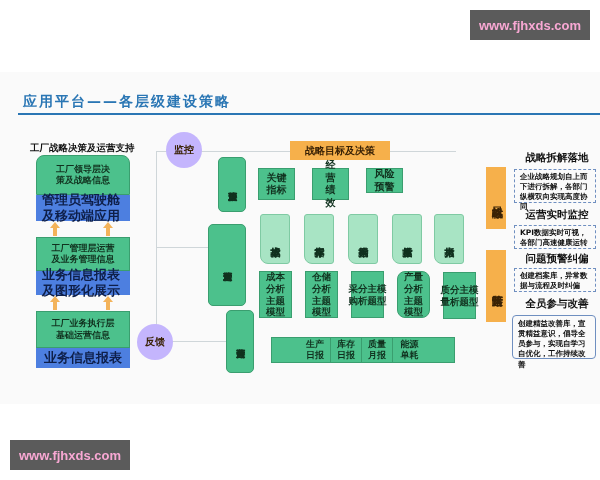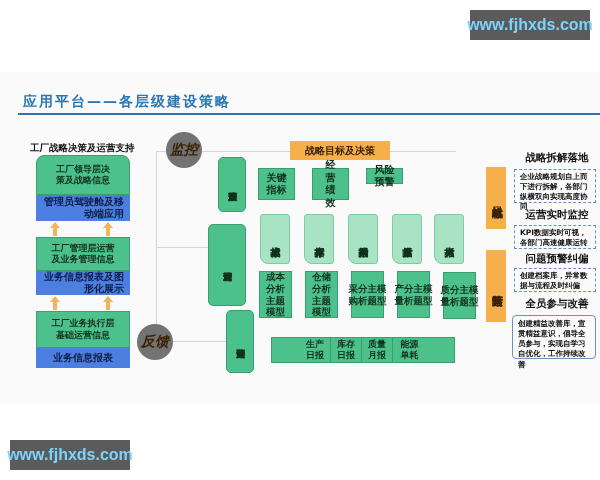--- a/index.html
+++ b/index.html
@@ -1,24 +1,24 @@
 <!DOCTYPE html>
 <html><head>
 <meta charset="utf-8">
 <style>
   html,body{margin:0;padding:0;}
   body{width:600px;height:480px;position:relative;background:#ffffff;font-family:"DejaVu Sans",sans-serif;overflow:hidden;}
   .abs{position:absolute;box-sizing:border-box;}
-  .wm{background:#5b5b5b;color:#7dd3fc;font-family:"Liberation Sans",sans-serif;font-weight:bold;font-size:16px;display:flex;align-items:center;justify-content:center;}
+  .wm{background:#5b5b5b;color:#f9a8d4;font-family:"Liberation Sans",sans-serif;font-weight:bold;font-size:13px;display:flex;align-items:center;justify-content:center;}
   .panel{left:0;top:72px;width:600px;height:332px;background:#fafafa;}
   .title{left:23px;top:93px;font-size:14px;font-weight:bold;color:#2a76b4;letter-spacing:2px;}
   .title-line{left:18px;top:113px;width:582px;height:2px;background:#2a76b4;}
   .green{background:#4cc18c;border:1px solid #3a9e6f;color:#11321f;font-weight:bold;display:flex;align-items:center;justify-content:center;text-align:center;line-height:1.25;}
-  .blue{background:#4d7fe0;color:#0e1f49;font-weight:bold;display:flex;align-items:center;justify-content:center;text-align:right;line-height:1.25;font-size:10px;}
-  .orange-circle{background:#737373;border-radius:50%;color:#3a2205;font-weight:bold;font-size:14px;display:flex;align-items:center;justify-content:center;font-style:italic;}
+  .blue{background:#4d7fe0;color:#0e1f49;font-weight:bold;display:flex;align-items:center;justify-content:center;text-align:left;line-height:1.25;font-size:13px;}
+  .orange-circle{background:#c4b5fd;border-radius:50%;color:#3a2205;font-weight:bold;font-size:10px;display:flex;align-items:center;justify-content:center;}
   .orange-bar{background:#f6b04b;color:#3a2205;font-weight:bold;display:flex;align-items:center;justify-content:center;text-align:center;}
   .arrow{width:10px;height:14px;}
   .arrow::before{content:"";position:absolute;left:0;top:0;border-left:5px solid transparent;border-right:5px solid transparent;border-bottom:6px solid #f3b35a;}
   .arrow::after{content:"";position:absolute;left:3px;top:6px;width:4px;height:8px;background:#f3b35a;}
   .line{background:#cfd6d9;}
   .vtext{writing-mode:vertical-rl;text-orientation:upright;letter-spacing:0;}
   .scroll{background:#a8e4c4;border:1px solid #7fcaa3;border-radius:3px 3px 3px 8px;color:#10301e;font-weight:bold;font-size:10px;display:flex;align-items:center;justify-content:center;}
   .model{font-size:9.5px;}
   .report-row{display:flex;}
   .report-row > div{border-right:1px solid #3a9e6f;font-size:9px;}
@@ -58,21 +58,21 @@
 <div class="abs orange-circle" style="left:137px;top:324px;width:36px;height:36px;">反馈</div>
 
 <div class="abs orange-bar" style="left:290px;top:141px;width:100px;height:19px;font-size:10px;">战略目标及决策</div>
 
 <div class="abs green vtext" style="left:218px;top:157px;width:28px;height:55px;border-radius:5px;font-size:9px;">工厂管理决策层</div>
 <div class="abs green vtext" style="left:208px;top:224px;width:38px;height:82px;border-radius:5px;font-size:9px;">工厂运营管理层</div>
 <div class="abs green vtext" style="left:226px;top:310px;width:28px;height:63px;border-radius:5px;font-size:9px;">业务运营层面</div>
 
 <div class="abs green" style="left:258px;top:168px;width:37px;height:32px;font-size:10px;padding:0 6px;">关键指标</div>
 <div class="abs green" style="left:312px;top:168px;width:37px;height:32px;font-size:10px;padding:0 12px;">经营绩效</div>
-<div class="abs green" style="left:366px;top:168px;width:37px;height:16px;font-size:10px;padding:0 4px;">风险预警</div>
+<div class="abs green" style="left:366px;top:168px;width:37px;height:25px;font-size:10px;padding:0 4px;">风险预警</div>
 
 <div class="abs scroll vtext" style="left:260px;top:214px;width:30px;height:50px;">成本指标</div>
 <div class="abs scroll vtext" style="left:304px;top:214px;width:30px;height:50px;">库存指标</div>
 <div class="abs scroll vtext" style="left:348px;top:214px;width:30px;height:50px;">采购指标</div>
 <div class="abs scroll vtext" style="left:392px;top:214px;width:30px;height:50px;">质量指标</div>
 <div class="abs scroll vtext" style="left:434px;top:214px;width:30px;height:50px;">人力指标</div>
 
 <div class="abs green model" style="left:259px;top:271px;width:33px;height:47px;flex-direction:column;">
   <span>成本</span>
     <span>分析</span>
@@ -84,21 +84,21 @@
     <span>分析</span>
     <span>主题</span>
     <span>模型</span>
 </div>
 <div class="abs green model" style="left:351px;top:271px;width:33px;height:47px;">
   <span>采购</span>
     <span>分析</span>
     <span>主题</span>
     <span>模型</span>
 </div>
-<div class="abs green model" style="left:397px;top:271px;width:33px;height:47px;">
+<div class="abs green model" style="left:397px;top:271px;width:33px;height:47px;flex-direction:column;border-radius:8px;">
   <span>产量</span>
     <span>分析</span>
     <span>主题</span>
     <span>模型</span>
 </div>
 <div class="abs green model" style="left:443px;top:272px;width:33px;height:47px;flex-direction:row;">
   <span>质量</span>
     <span>分析</span>
     <span>主题</span>
     <span>模型</span>

